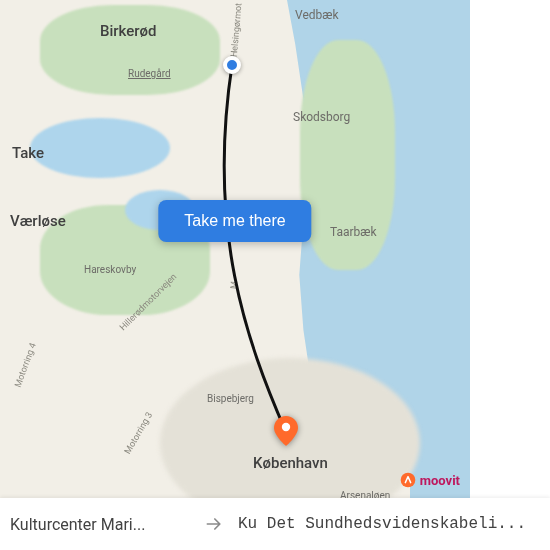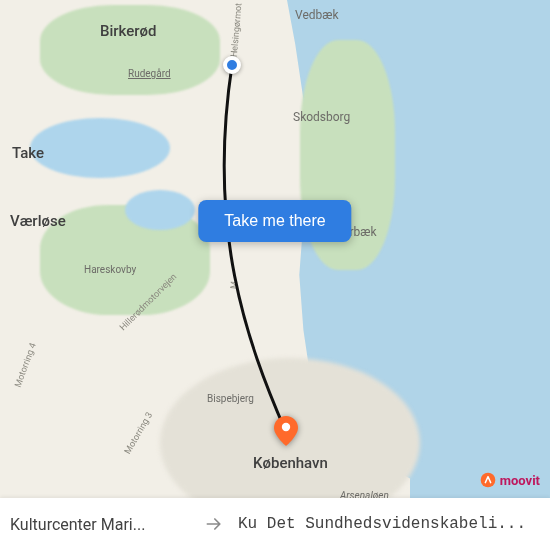--- a/index.html
+++ b/index.html
@@ -1,17 +1,17 @@
 <!DOCTYPE html>
 <html><head>
 <meta charset="utf-8">
 <style>
   * { margin: 0; padding: 0; box-sizing: border-box; }
   html, body { width: 550px; height: 550px; overflow: hidden; font-family: -apple-system, BlinkMacSystemFont, "Segoe UI", Roboto, Arial, sans-serif; }
-  .map-container { width: 550px; height: 550px; position: relative; background: #b0d4e8; }
+  .map-container { width: 470px; height: 550px; position: relative; background: #b0d4e8; }
   .land { position: absolute; top: 0; left: 0; width: 410px; height: 550px; background: #f2efe7;
           clip-path: polygon(0 0, 70% 0, 72% 8%, 74% 18%, 75% 29%, 74% 40%, 73% 50%, 74% 60%, 76% 70%, 83% 78%, 90% 83%, 100% 87%, 100% 100%, 0 100%); }
   .forest { position: absolute; background: #c8e0bd; border-radius: 40%; filter: blur(1px); }
   .f1 { top: 40px;  left: 300px; width: 95px;  height: 230px; }
   .f2 { top: 5px;   left: 40px;  width: 180px; height: 90px;  }
   .f3 { top: 205px; left: 40px;  width: 170px; height: 110px; }
   .lake { position: absolute; background: #aed5ec; border-radius: 50%; filter: blur(1px); }
   .l1 { top: 118px; left: 30px;  width: 140px; height: 60px; }
   .l2 { top: 190px; left: 125px; width: 70px;  height: 40px; }
   .urban { position: absolute; background: #e4e1d7; border-radius: 50%; filter: blur(2px); }
@@ -53,21 +53,21 @@
       <div class="city-label " style="left: 295px; top: 8px;">Vedbæk</div>
       <div class="city-label big" style="left: 100px; top: 22px;">Birkerød</div>
       <div class="city-label small" style="left: 128px; top: 68px; text-decoration: underline;">Rudegård</div>
       <div class="city-label " style="left: 293px; top: 110px;">Skodsborg</div>
       <div class="city-label big" style="left: 12px; top: 144px;">Take</div>
       <div class="city-label big" style="left: 10px; top: 212px;">Værløse</div>
       <div class="city-label " style="left: 330px; top: 225px;">Taarbæk</div>
       <div class="city-label small" style="left: 60px; top: 264px; padding-left: 24px;">Hareskovby</div>
       <div class="city-label small" style="left: 207px; top: 393px;">Bispebjerg</div>
       <div class="city-label big" style="left: 253px; top: 454px;">København</div>
-      <div class="city-label small" style="left: 340px; top: 490px; font-style: italic;">Arsenaløen</div>
+      <div class="city-label small" style="left: 340px; top: 490px;">Arsenaløen</div>
     </div>
   <div id="road-labels">
       <div class="road" style="left: 209px; top: 25px; transform: rotate(-85deg);">Helsingørmot</div>
       <div class="road" style="left: 2px; top: 360px; transform: rotate(-70deg);">Motorring 4</div>
       <div class="road" style="left: 110px; top: 297px; transform: rotate(-45deg);">Hillerødmotorvejen</div>
       <div class="road" style="left: 115px; top: 428px; transform: rotate(-60deg);">Motorring 3</div>
       <div class="road" style="left: 230px; top: 280px; transform: rotate(-85deg);">M</div>
     </div>
 
   <svg class="route">

